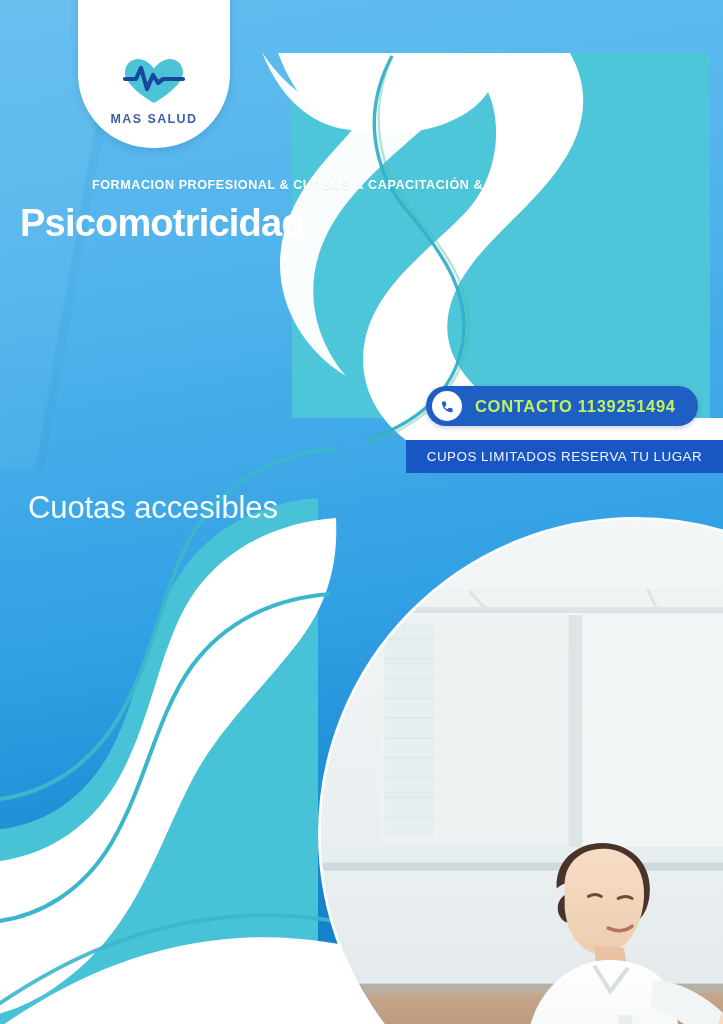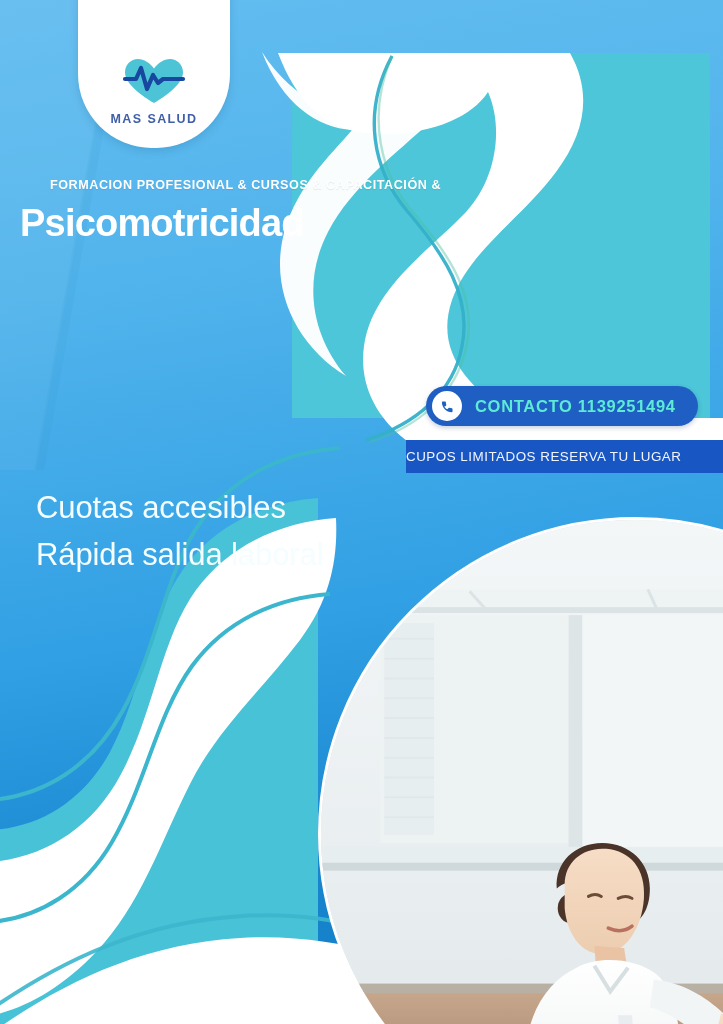--- a/index.html
+++ b/index.html
@@ -50,21 +50,21 @@
     position: absolute;
     left: 20px; top: 178px;
     z-index: 7;
     width: 590px;
   }
   #kicker {
     font-size: 12.6px;
     font-weight: bold;
     letter-spacing: 0.55px;
     color: #ffffff;
-    margin-left: 30px;
+    margin-left: 72px;
     white-space: nowrap;
     text-shadow: 0 1px 1px rgba(0,60,100,0.10);
   }
   #course-title {
     margin-top: 12px;
     font-size: 38px;
     line-height: 1.02;
     font-weight: bold;
     color: #ffffff;
     letter-spacing: -0.8px;
@@ -89,42 +89,42 @@
     background: #ffffff;
     display: flex; align-items: center; justify-content: center;
     flex: 0 0 auto;
     margin-right: 13px;
   }
   #phone-badge svg { width: 17px; height: 17px; display:block; }
   #contact-label {
     font-size: 16.5px;
     font-weight: bold;
     letter-spacing: 0.7px;
-    color: #5eead4;
+    color: #bef264;
     white-space: nowrap;
   }
   #reserve-band {
     position: absolute;
     left: 406px; top: 440px;
     width: 317px; height: 33px;
     background: #1856c4;
-    display: flex; align-items: center; justify-content: flex-start;
+    display: flex; align-items: center; justify-content: center;
     z-index: 9;
   }
   #reserve-label {
     font-size: 13.4px;
     letter-spacing: 0.5px;
     color: #f0f5ff;
     white-space: nowrap;
   }
 
   
   #benefits {
     position: absolute;
-    left: 36px; top: 484px;
+    left: 28px; top: 484px;
     z-index: 8;
   }
   .benefit-item {
     font-size: 31px;
     line-height: 47px;
     color: #f4fdff;
     white-space: nowrap;
     letter-spacing: -0.1px;
   }
 
@@ -408,16 +408,15 @@
     </span>
     <span id="contact-label">CONTACTO 1139251494</span>
   </div>
 
   <div id="reserve-band">
     <span id="reserve-label">CUPOS LIMITADOS RESERVA TU LUGAR</span>
   </div>
 
   <div id="benefits">
     <div class="benefit-item">Cuotas accesibles</div>
-    <div class="benefit-item">Rápida salida laboral</div>
   </div>
 
 </div>
 
 </body></html>

